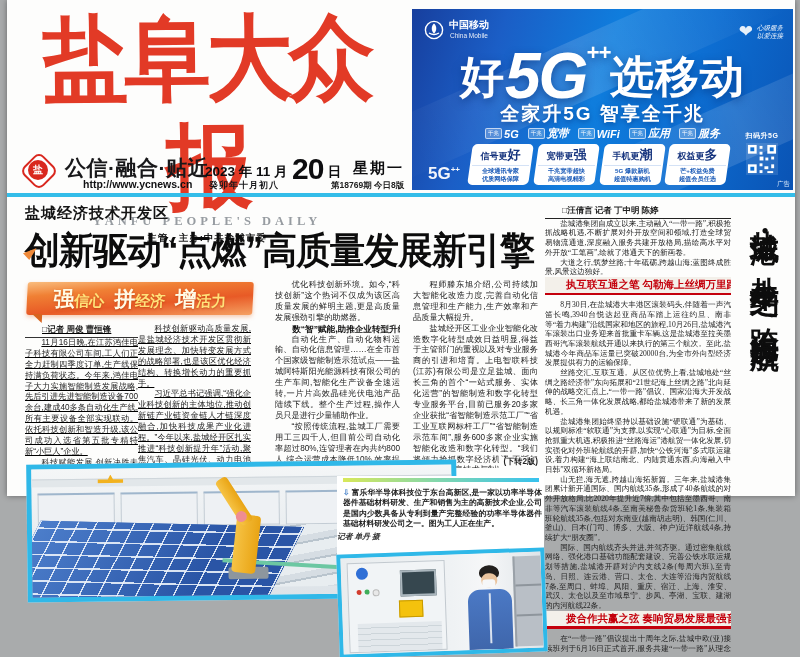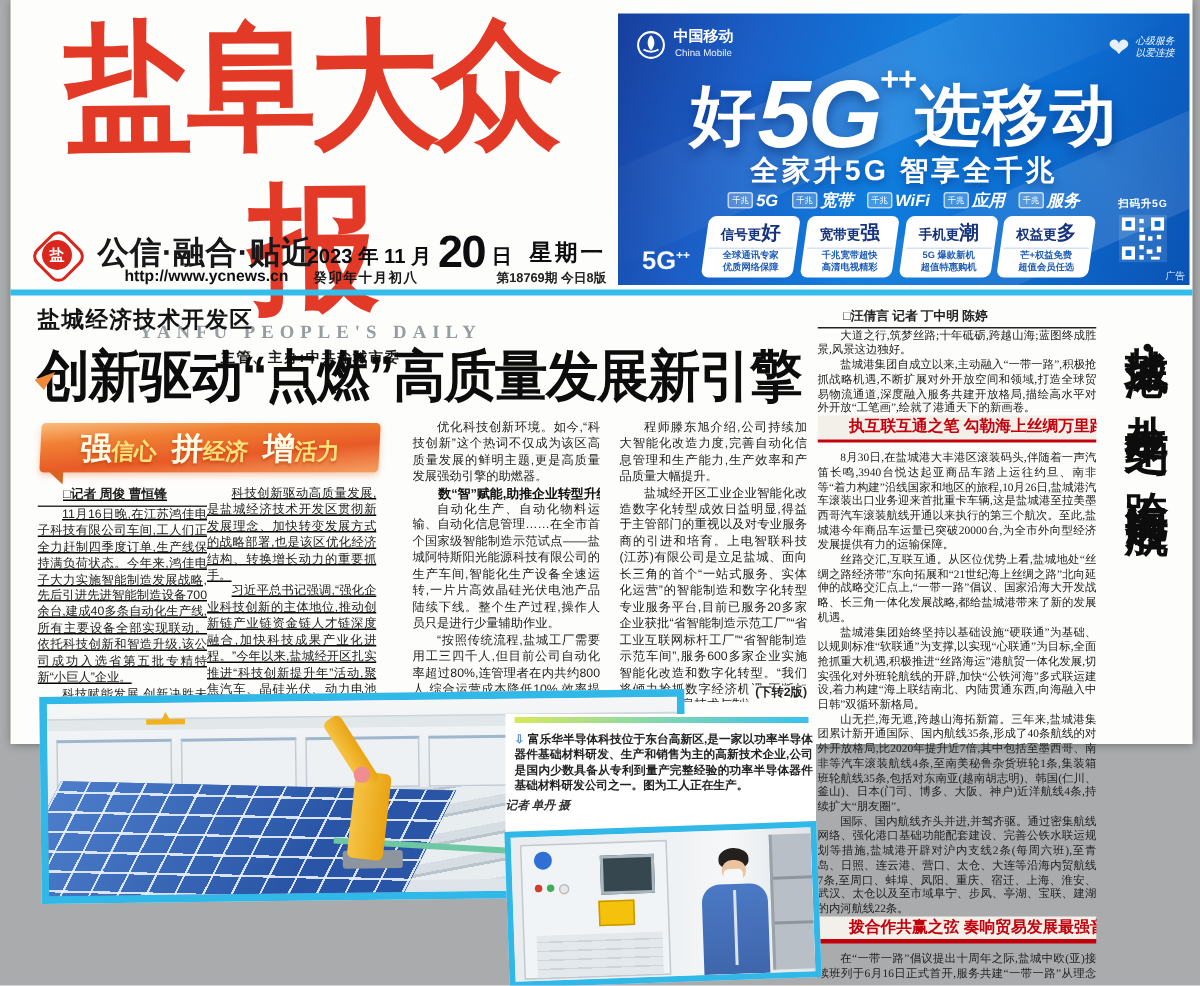--- a/index.html
+++ b/index.html
@@ -384,22 +384,22 @@
     <div class="p2-worker-face"></div>
     <div class="p2-worker-mask"></div>
     <div class="p2-locker">
         <i></i>
         <i></i>
       </div>
   </div>
 
   <div class="harbor serif">
     <p class="h-byline">□汪倩言 记者 丁中明  陈婷</p>
+    <p>盐城港集团自成立以来,主动融入“一带一路”,积极抢抓战略机遇,不断扩展对外开放空间和领域,打造全球贸易物流通道,深度融入服务共建开放格局,描绘高水平对外开放“工笔画”,绘就了港通天下的新画卷。</p>
     <p>大道之行,筑梦丝路;十年砥砺,跨越山海;蓝图终成胜景,风景这边独好。</p>
-    <p>盐城港集团自成立以来,主动融入“一带一路”,积极抢抓战略机遇,不断扩展对外开放空间和领域,打造全球贸易物流通道,深度融入服务共建开放格局,描绘高水平对外开放“工笔画”,绘就了港通天下的新画卷。</p>
     <p class="h-subhead">执互联互通之笔  勾勒海上丝绸万里路</p>
     <div class="h-subrule"></div>
     <p>8月30日,在盐城港大丰港区滚装码头,伴随着一声汽笛长鸣,3940台悦达起亚商品车踏上运往约旦、南非等“着力构建”沿线国家和地区的旅程,10月26日,盐城港汽车滚装出口业务迎来首批重卡车辆,这是盐城港至拉美墨西哥汽车滚装航线开通以来执行的第三个航次。至此,盐城港今年商品车运量已突破20000台,为全市外向型经济发展提供有力的运输保障。</p>
     <p>丝路交汇,互联互通。从区位优势上看,盐城地处“丝绸之路经济带”东向拓展和“21世纪海上丝绸之路”北向延伸的战略交汇点上,“一带一路”倡议、国家沿海大开发战略、长三角一体化发展战略,都给盐城港带来了新的发展机遇。</p>
     <p>盐城港集团始终坚持以基础设施“硬联通”为基础、以规则标准“软联通”为支撑,以实现“心联通”为目标,全面抢抓重大机遇,积极推进“丝路海运”港航贸一体化发展,切实强化对外班轮航线的开辟,加快“公铁河海”多式联运建设,着力构建“海上联结南北、内陆贯通东西,向海融入中日韩”双循环新格局。</p>
     <p>山无拦,海无遮,跨越山海拓新篇。三年来,盐城港集团累计新开通国际、国内航线35条,形成了40条航线的对外开放格局,比2020年提升近7倍,其中包括至墨西哥、南非等汽车滚装航线4条,至南美秘鲁杂货班轮1条,集装箱班轮航线35条,包括对东南亚(越南胡志明)、韩国(仁川、釜山)、日本(门司、博多、大阪、神户)近洋航线4条,持续扩大“朋友圈”。</p>
     <p>国际、国内航线齐头并进,并驾齐驱。通过密集航线网络、强化港口基础功能配套建设、完善公铁水联运规划等措施,盐城港开辟对沪内支线2条(每周六班),至青岛、日照、连云港、营口、太仓、大连等沿海内贸航线7条,至周口、蚌埠、凤阳、重庆、宿迁、上海、淮安、武汉、太仓以及至市域阜宁、步凤、亭湖、宝联、建湖的内河航线22条。</p>
     <p class="h-subhead">拨合作共赢之弦  奏响贸易发展最强音</p>
     <div class="h-subrule"></div>
     <p>在“一带一路”倡议提出十周年之际,盐城中欧(亚)接续班列于6月16日正式首开,服务共建“一带一路”从理念变为行动,从愿景变为现实,盐城实现了全面融入“一带一路”新发展格局。</p>

